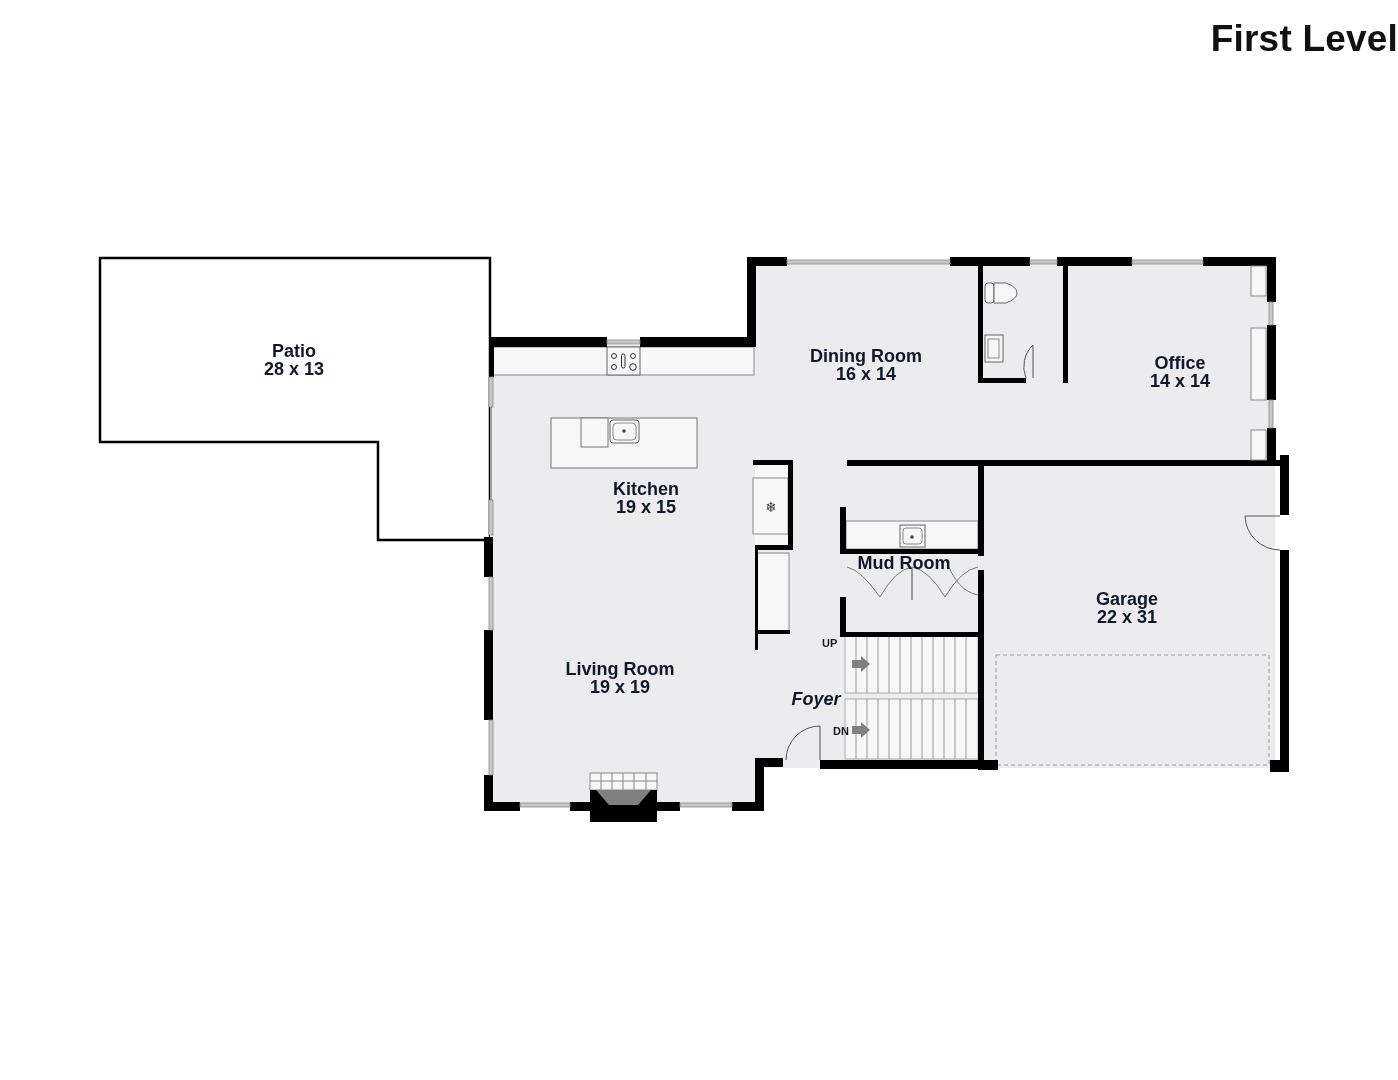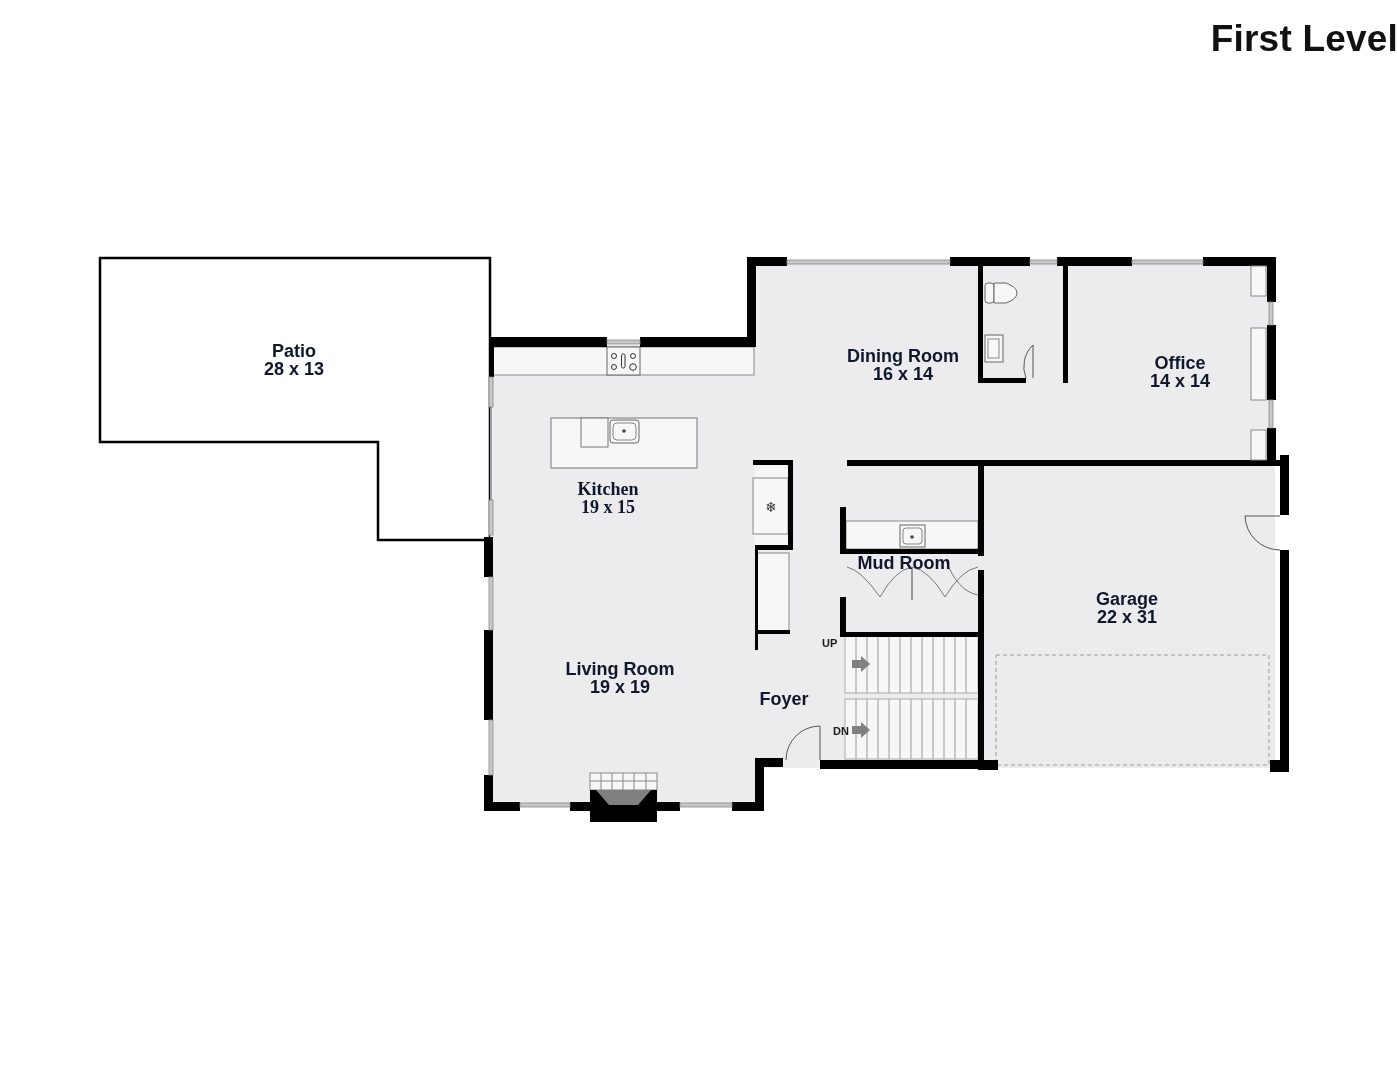--- a/index.html
+++ b/index.html
@@ -210,41 +210,41 @@
     <line x1="1245" y1="516" x2="1280" y2="516"></line>
     <path d="M820,726 A34,34 0 0 0 786,760"></path>
     <line x1="820" y1="726" x2="820" y2="760"></line>
   </g>
 </svg>
 
 <div class="room-label" style="left:294px; top:342px;">
   <div>Patio</div>
   <div>28 x 13</div>
 </div>
-<div class="room-label" style="left:866px; top:347px;margin-left:37px;">
+<div class="room-label" style="left:866px; top:347px;">
   <div>Dining Room</div>
   <div>16 x 14</div>
 </div>
 <div class="room-label" style="left:1160px; top:354px;margin-left:20px;">
   <div>Office</div>
   <div>14 x 14</div>
 </div>
-<div class="room-label" style="left:608px; top:480px;font-family:Liberation Serif, serif;">
+<div class="room-label" style="left:646px; top:480px;">
   <div>Kitchen</div>
   <div>19 x 15</div>
 </div>
 <div class="room-label" style="left:620px; top:660px;">
   <div>Living Room</div>
   <div>19 x 19</div>
 </div>
 <div class="room-label" style="left:1127px; top:590px;">
   <div>Garage</div>
   <div>22 x 31</div>
 </div>
 <div class="room-label" style="left:904px; top:554px;">
   <div>Mud Room</div>
 </div>
-<div class="room-label" style="left:784px; top:690px;">
+<div class="room-label" style="left:816px; top:690px;font-style:italic;">
   <div>Foyer</div>
 </div>
 
 <div class="stair-label" style="left:822px; top:637px;">UP</div>
 <div class="stair-label" style="left:825px; top:725px;margin-left:8px;">DN</div>
 
 </body></html>

